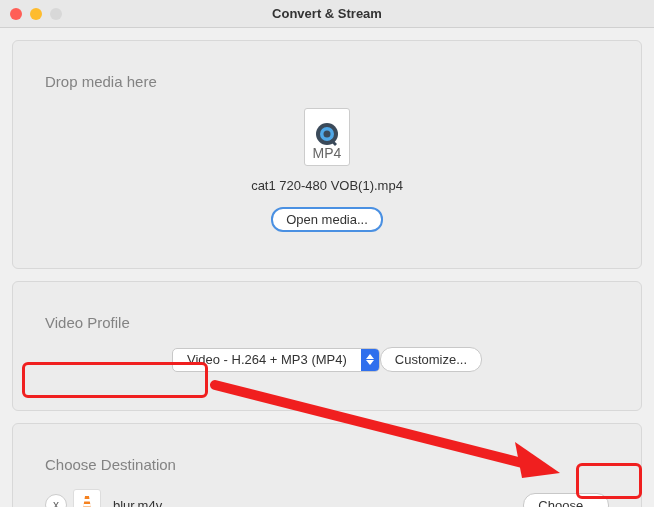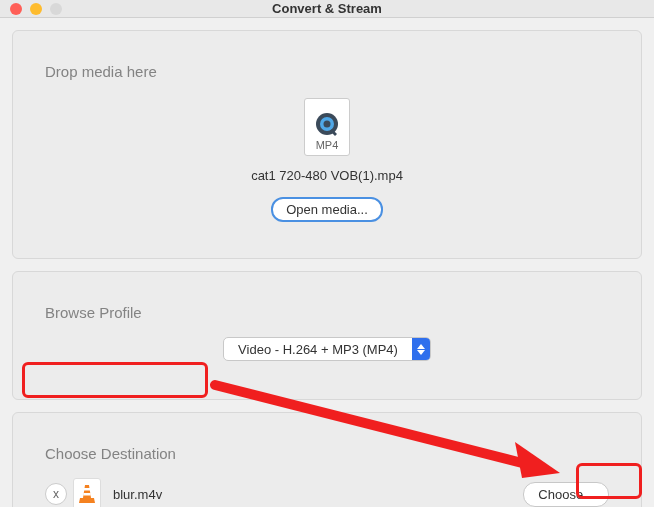--- a/index.html
+++ b/index.html
@@ -9,21 +9,21 @@
     }
     body {
       font-family: -apple-system, BlinkMacSystemFont, "Helvetica Neue", sans-serif;
       background: #f0f0f0;
       width: 654px;
       height: 507px;
       overflow: hidden;
       position: relative;
     }
     .titlebar {
-      height: 18px;
+      height: 28px;
       background: #e8e8e8;
       border-bottom: 1px solid #d0d0d0;
       display: flex;
       align-items: center;
       position: relative;
     }
     .traffic-lights {
       display: flex;
       gap: 8px;
       padding-left: 10px;
@@ -81,21 +81,21 @@
       margin-bottom: 12px;
       position: relative;
     }
     .qt-icon {
       width: 26px;
       height: 26px;
       position: absolute;
       top: 12px;
     }
     .file-ext {
-      font-size: 11px;
+      font-size: 14px;
       color: #666;
     }
     .filename {
       font-size: 13px;
       color: #333;
       margin-bottom: 14px;
     }
     .btn {
       background: #fff;
       border: 1px solid #c8c8c8;
@@ -248,33 +248,34 @@
           <path d="M 18 18 L 23 23 L 21 25 L 16 20 Z" fill="#3b4a5a"></path>
         </svg>
         <div class="file-ext">MP4</div>
       </div>
       <div class="filename">cat1 720-480 VOB(1).mp4</div>
       <button class="btn btn-focus">Open media...</button>
     </div>
   </div>
 
   <div class="panel">
-    <div class="panel-title">Browse Profile</div>
+    <div class="panel-title">Video Profile</div>
     <div class="profile-row">
       <div class="select-wrap">
         <div class="select-label">Video - H.264 + MP3 (MP4)</div>
         <div class="select-arrows">
           <svg width="8" height="5" viewBox="0 0 8 5">
               <path d="M 0 5 L 4 0 L 8 5 Z" fill="#fff"></path>
             </svg>
           <svg width="8" height="5" viewBox="0 0 8 5">
               <path d="M 0 0 L 4 5 L 8 0 Z" fill="#fff"></path>
             </svg>
         </div>
       </div>
+      <button class="btn">Customize...</button>
     </div>
   </div>
 
   <div class="panel dest-panel">
     <div class="panel-title">Choose Destination</div>
     <div class="dest-row">
       <div class="x-btn">x</div>
       <div class="vlc-icon-box">
         <svg width="16" height="20" viewBox="0 0 16 20">
           <path d="M 6 1 L 10 1 L 12 14 L 4 14 Z" fill="#f58220"></path>

